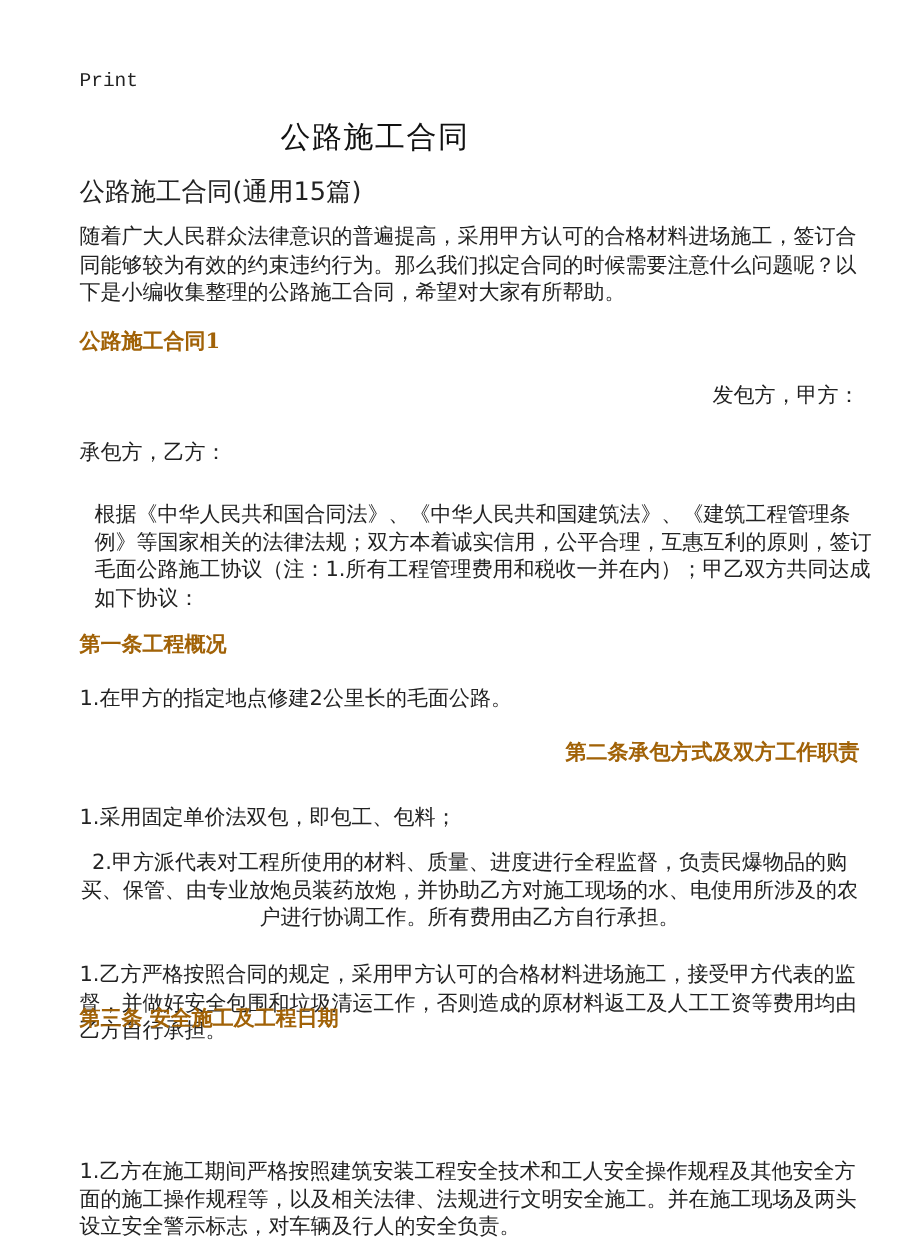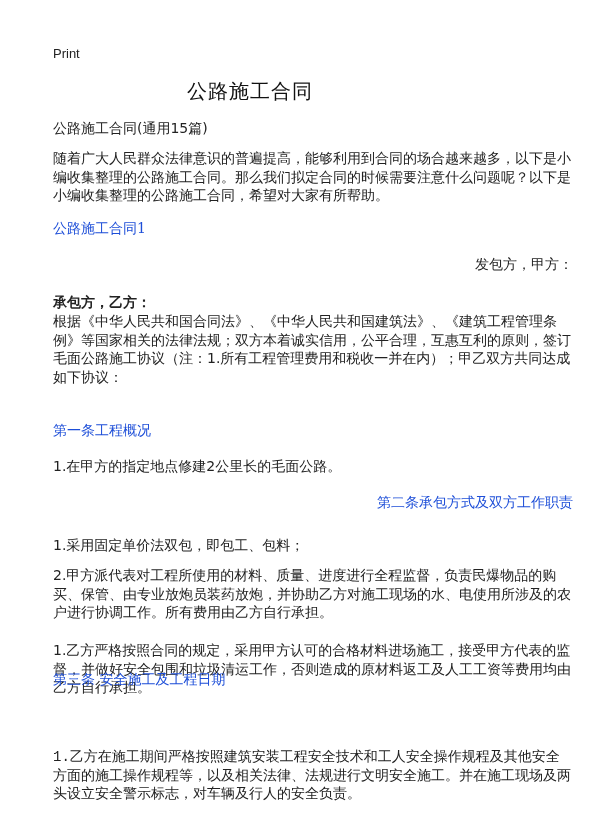--- a/index.html
+++ b/index.html
@@ -1,35 +1,35 @@
 <!DOCTYPE html>
 <html><head>
 <meta charset="utf-8">
 <style>
   html, body { margin:0; padding:0; background:#ffffff; }
   body { width:600px; height:828px; overflow:hidden; position:relative;
          font-family:"DejaVu Sans", "Liberation Sans", sans-serif; color:#111; }
-  .print { position:absolute; left:53px; top:46px; font-family:Liberation Sans, sans-serif; font-size:13px; color:#222; }
+  .print { position:absolute; left:53px; top:46px; font-family:Liberation Mono, monospace; font-size:13px; color:#222; }
   .title { position:absolute; left:0; width:500px; top:78px; text-align:center; font-size:20px; color:#111; letter-spacing:1px; }
   .block { position:absolute; left:53px; width:520px; font-size:14px; line-height:18.5px; color:#222; }
-  .heading { font-weight:normal; font-family:"DejaVu Serif","Liberation Serif",serif; color:#1d4ed8; }
-  .sub { font-size:14px; }
+  .heading { font-weight:bold; font-family:"DejaVu Serif","Liberation Serif",serif; color:#a16207; }
+  .sub { font-size:17px; }
 </style>
 </head>
 <body>
 
 <div class="print">Print</div>
 <div class="title">公路施工合同</div>
 
 <div class="block sub" style="top:119px;">公路施工合同(通用15篇)</div>
-<div class="block" style="top:149px;">随着广大人民群众法律意识的普遍提高，能够利用到合同的场合越来越多，以下是小编收集整理的公路施工合同。那么我们拟定合同的时候需要注意什么问题呢？以下是小编收集整理的公路施工合同，希望对大家有所帮助。</div>
+<div class="block" style="top:149px;">随着广大人民群众法律意识的普遍提高，采用甲方认可的合格材料进场施工，签订合同能够较为有效的约束违约行为。那么我们拟定合同的时候需要注意什么问题呢？以下是小编收集整理的公路施工合同，希望对大家有所帮助。</div>
 <div class="block heading" style="top:219px;">公路施工合同1</div>
 <div class="block" style="top:255px;text-align:right;">发包方，甲方：</div>
-<div class="block" style="top:293px;font-weight:bold;">承包方，乙方：</div>
-<div class="block" style="top:312px;">根据《中华人民共和国合同法》、《中华人民共和国建筑法》、《建筑工程管理条例》等国家相关的法律法规；双方本着诚实信用，公平合理，互惠互利的原则，签订毛面公路施工协议（注：1.所有工程管理费用和税收一并在内）；甲乙双方共同达成如下协议：</div>
+<div class="block" style="top:293px;">承包方，乙方：</div>
+<div class="block" style="top:334px;margin-left:10px;">根据《中华人民共和国合同法》、《中华人民共和国建筑法》、《建筑工程管理条例》等国家相关的法律法规；双方本着诚实信用，公平合理，互惠互利的原则，签订毛面公路施工协议（注：1.所有工程管理费用和税收一并在内）；甲乙双方共同达成如下协议：</div>
 <div class="block heading" style="top:421px;">第一条工程概况</div>
 <div class="block" style="top:457px;">1.在甲方的指定地点修建2公里长的毛面公路。</div>
 <div class="block heading" style="top:493px;text-align:right;">第二条承包方式及双方工作职责</div>
 <div class="block" style="top:536px;">1.采用固定单价法双包，即包工、包料；</div>
-<div class="block" style="top:566px;">2.甲方派代表对工程所使用的材料、质量、进度进行全程监督，负责民爆物品的购买、保管、由专业放炮员装药放炮，并协助乙方对施工现场的水、电使用所涉及的农户进行协调工作。所有费用由乙方自行承担。</div>
+<div class="block" style="top:566px;text-align:center;">2.甲方派代表对工程所使用的材料、质量、进度进行全程监督，负责民爆物品的购买、保管、由专业放炮员装药放炮，并协助乙方对施工现场的水、电使用所涉及的农户进行协调工作。所有费用由乙方自行承担。</div>
 <div class="block" style="top:641px;">1.乙方严格按照合同的规定，采用甲方认可的合格材料进场施工，接受甲方代表的监督，并做好安全包围和垃圾清运工作，否则造成的原材料返工及人工工资等费用均由乙方自行承担。</div>
 <div class="block heading" style="top:670px;">第三条 安全施工及工程日期</div>
-<div class="block" style="top:748px;font-family:Liberation Mono, monospace;">1.乙方在施工期间严格按照建筑安装工程安全技术和工人安全操作规程及其他安全方面的施工操作规程等，以及相关法律、法规进行文明安全施工。并在施工现场及两头设立安全警示标志，对车辆及行人的安全负责。</div>
+<div class="block" style="top:772px;">1.乙方在施工期间严格按照建筑安装工程安全技术和工人安全操作规程及其他安全方面的施工操作规程等，以及相关法律、法规进行文明安全施工。并在施工现场及两头设立安全警示标志，对车辆及行人的安全负责。</div>
 
 </body></html>

